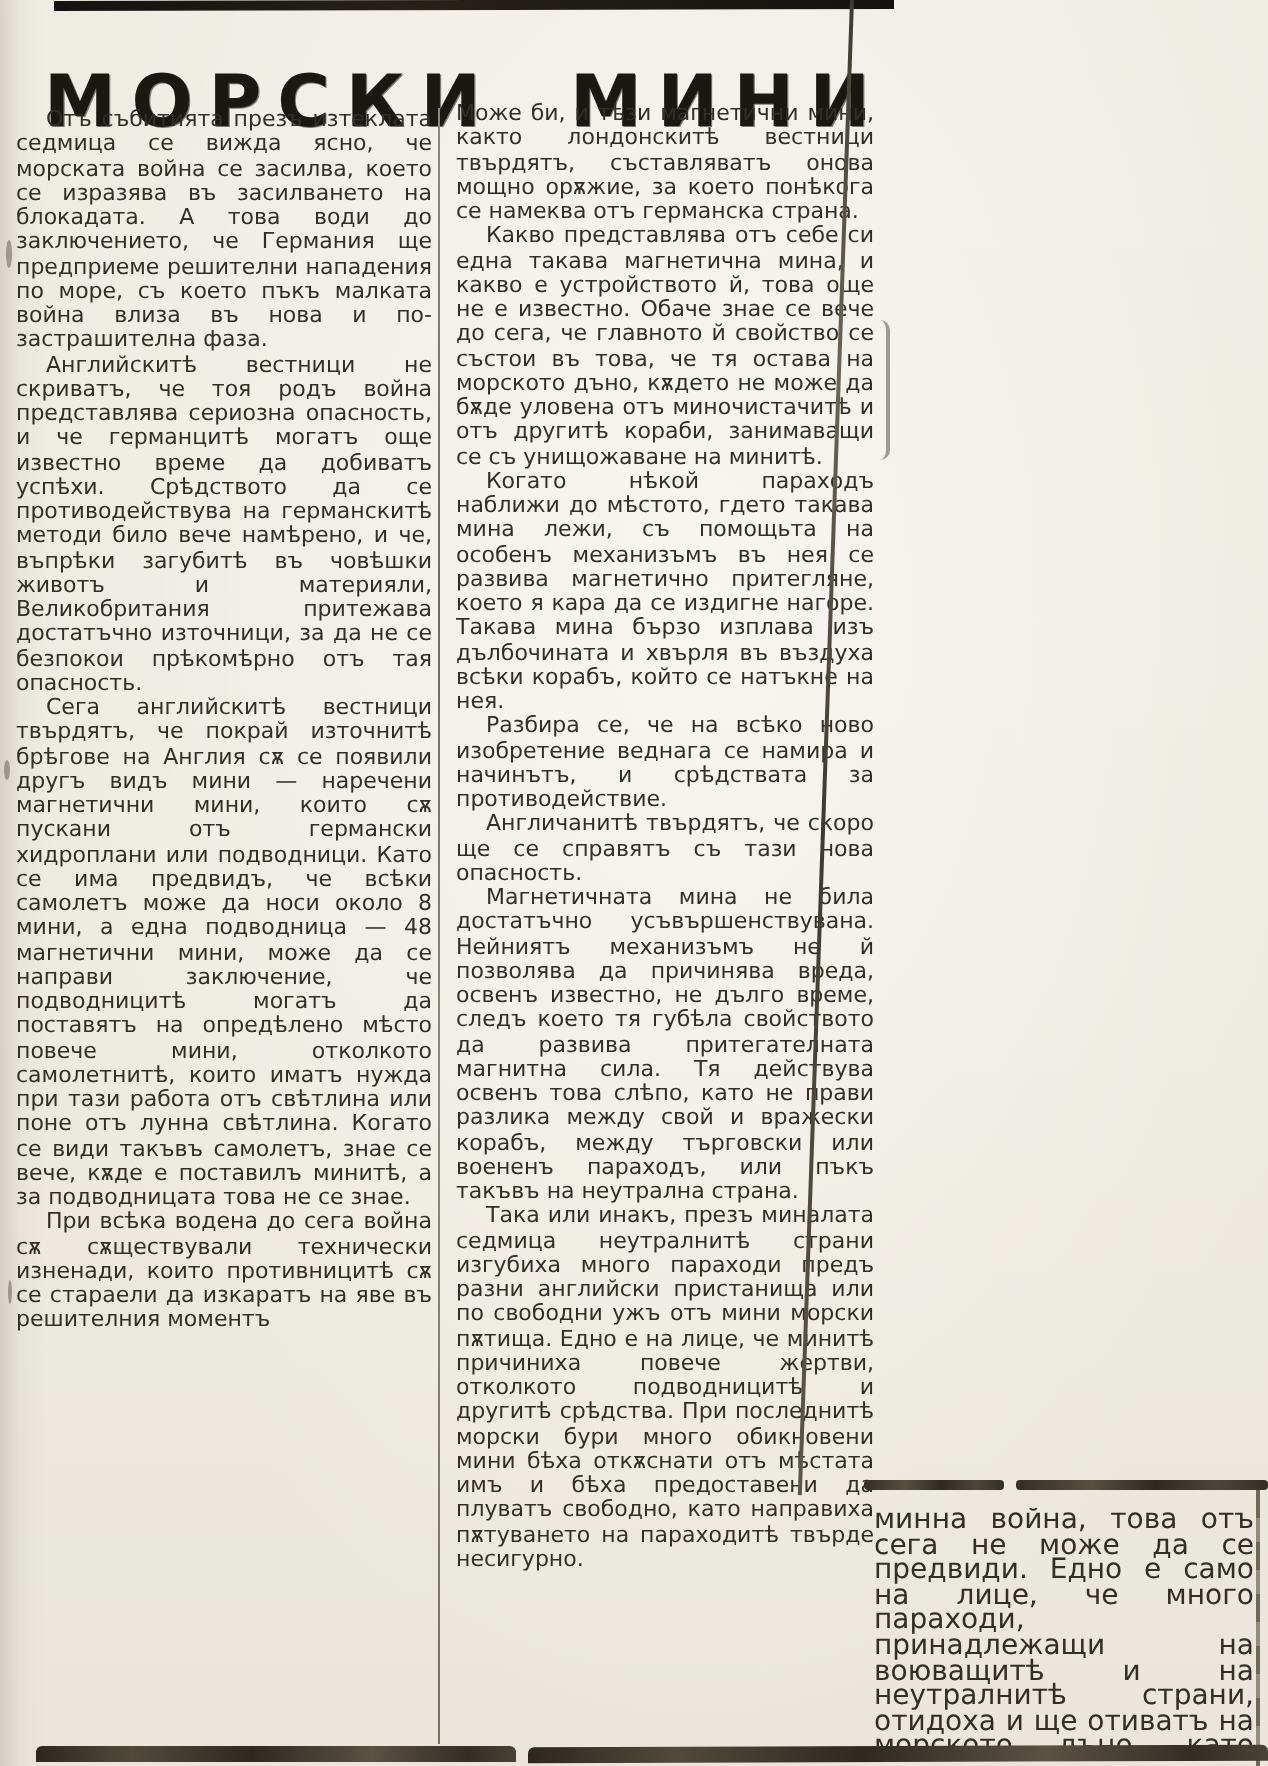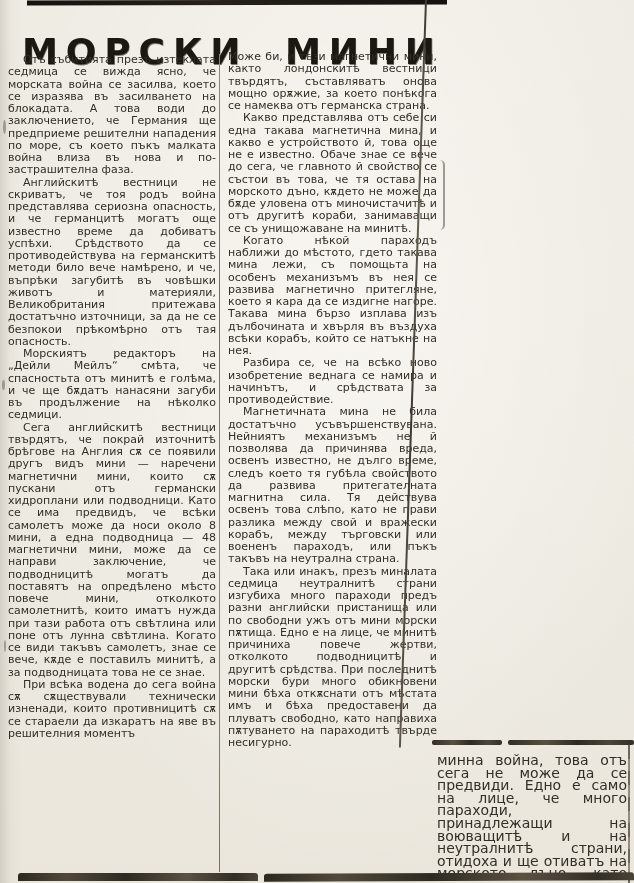--- a/index.html
+++ b/index.html
@@ -92,32 +92,32 @@
 
 <div class="page">
 
   <div class="masthead-rule"></div>
 
   <h1 class="headline">МОРСКИ МИНИ</h1>
 
   <div class="col col-left">
       <p>Отъ събитията презъ изтеклата седмица се вижда ясно, че морската война се засилва, което се изразява въ засилването на блокадата. А това води до заключението, че Германия ще предприеме решителни нападения по море, съ което пъкъ малката война влиза въ нова и по-застрашителна фаза.</p>
       <p>Английскитѣ вестници не скриватъ, че тоя родъ война представлява сериозна опасность, и че германцитѣ могатъ още известно време да добиватъ успѣхи. Срѣдството да се противодействува на германскитѣ методи било вече намѣрено, и че, въпрѣки загубитѣ въ човѣшки животъ и материяли, Великобритания притежава достатъчно източници, за да не се безпокои прѣкомѣрно отъ тая опасность.</p>
-      <p>Морскиятъ редакторъ на „Дейли Мейлъ“ смѣта, че спасностьта отъ минитѣ е голѣма, и че ще бѫдатъ нанасяни загуби въ продължение на нѣколко седмици.</p>
       <p>Сега английскитѣ вестници твърдятъ, че покрай източнитѣ брѣгове на Англия сѫ се появили другъ видъ мини — наречени магнетични мини, които сѫ пускани отъ германски хидроплани или подводници. Като се има предвидъ, че всѣки самолетъ може да носи около 8 мини, а една подводница — 48 магнетични мини, може да се направи заключение, че подводницитѣ могатъ да поставятъ на опредѣлено мѣсто повече мини, отколкото самолетнитѣ, които иматъ нужда при тази работа отъ свѣтлина или поне отъ лунна свѣтлина. Когато се види такъвъ самолетъ, знае се вече, кѫде е поставилъ минитѣ, а за подводницата това не се знае.</p>
       <p>При всѣка водена до сега война сѫ сѫществували технически изненади, които противницитѣ сѫ се стараели да изкаратъ на яве въ решителния моментъ</p>
     </div>
 
   <div class="divider-mid"></div>
 
   <div class="col col-right">
       <p>Може би, и тѣзи магнетични мини, както лондонскитѣ вестници твърдятъ, съставляватъ онова мощно орѫжие, за което понѣкога се намеква отъ германска страна.</p>
       <p>Какво представлява отъ себе си една такава магнетична мина, и какво е устройството й, това още не е известно. Обаче знае се вече до сега, че главното й свойство се състои въ това, че тя остава на морското дъно, кѫдето не може да бѫде уловена отъ миночистачитѣ и отъ другитѣ кораби, занимаващи се съ унищожаване на минитѣ.</p>
       <p>Когато нѣкой параходъ наближи до мѣстото, гдето такава мина лежи, съ помощьта на особенъ механизъмъ въ нея се развива магнетично притегляне, което я кара да се издигне нагоре. Такава мина бързо изплава изъ дълбочината и хвърля въ въздуха всѣки корабъ, който се натъкне на нея.</p>
       <p>Разбира се, че на всѣко ново изобретение веднага се намира и начинътъ, и срѣдствата за противодействие.</p>
+      <p>Англичанитѣ твърдятъ, че скоро ще се справятъ съ тази нова опасность.</p>
       <p>Магнетичната мина не била достатъчно усъвършенствувана. Нейниятъ механизъмъ не й позволява да причинява вреда, освенъ известно, не дълго време, следъ което тя губѣла свойството да развива притегателната магнитна сила. Тя действува освенъ това слѣпо, като не прави разлика между свой и вражески корабъ, между търговски или воененъ параходъ, или пъкъ такъвъ на неутрална страна.</p>
       <p>Така или инакъ, презъ миналата седмица неутралнитѣ страни изгубиха много параходи предъ разни английски пристанища или по свободни ужъ отъ мини морски пѫтища. Едно е на лице, че минитѣ причиниха повече жертви, отколкото подводницитѣ и другитѣ срѣдства. При последнитѣ морски бури много обикновени мини бѣха откѫснати отъ мѣстата имъ и бѣха предоставени да плуватъ свободно, като направиха пѫтуването на параходитѣ твърде несигурно.</p>
     </div>
 
   <div class="divider-right"></div>
 
   <div class="pencil-mark"></div>
 
   <div class="footer-sep seg1"></div>
   <div class="footer-sep seg2"></div>

